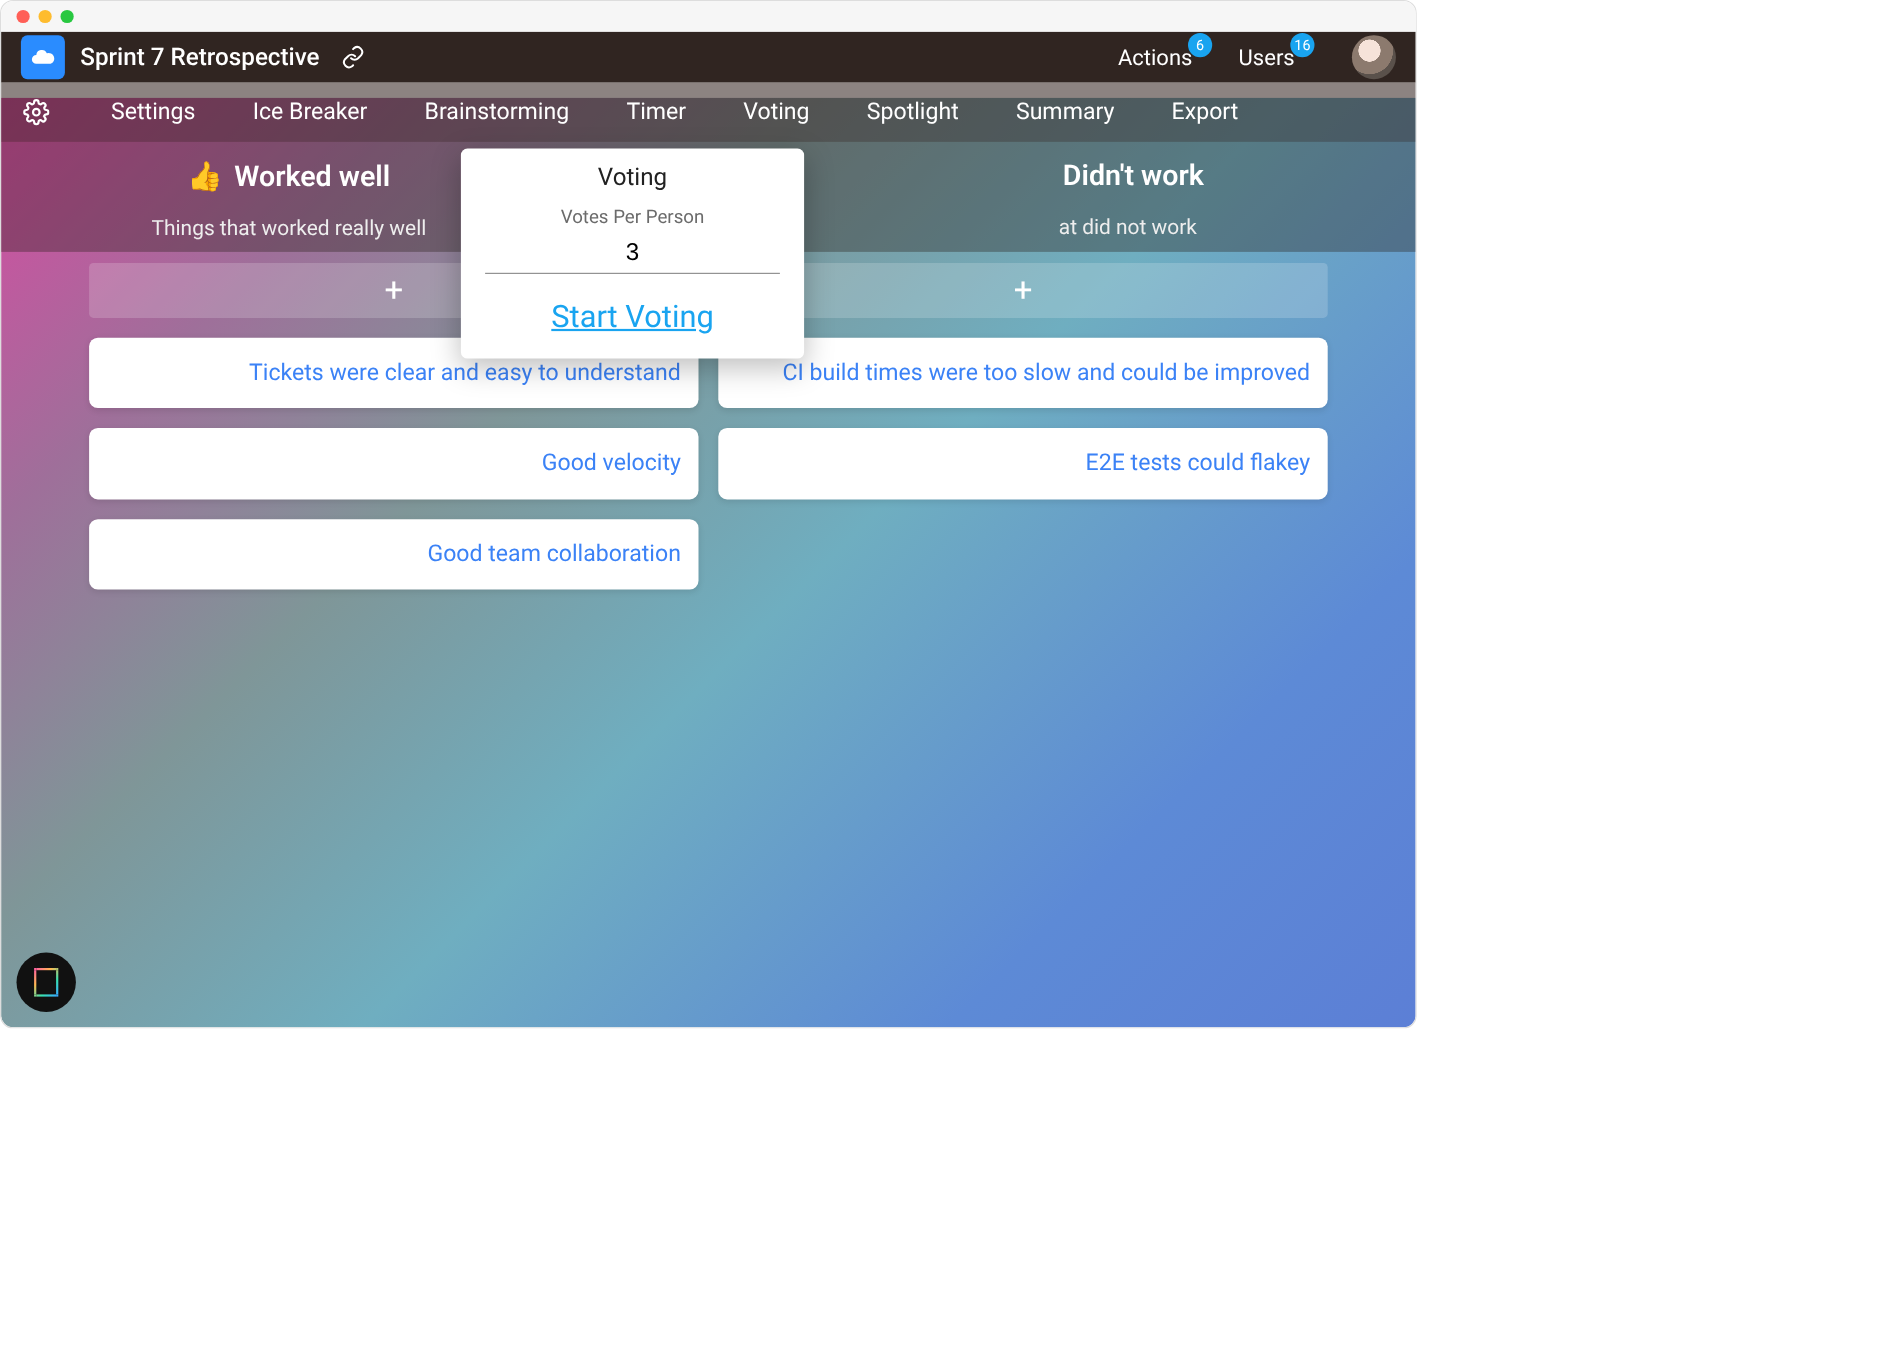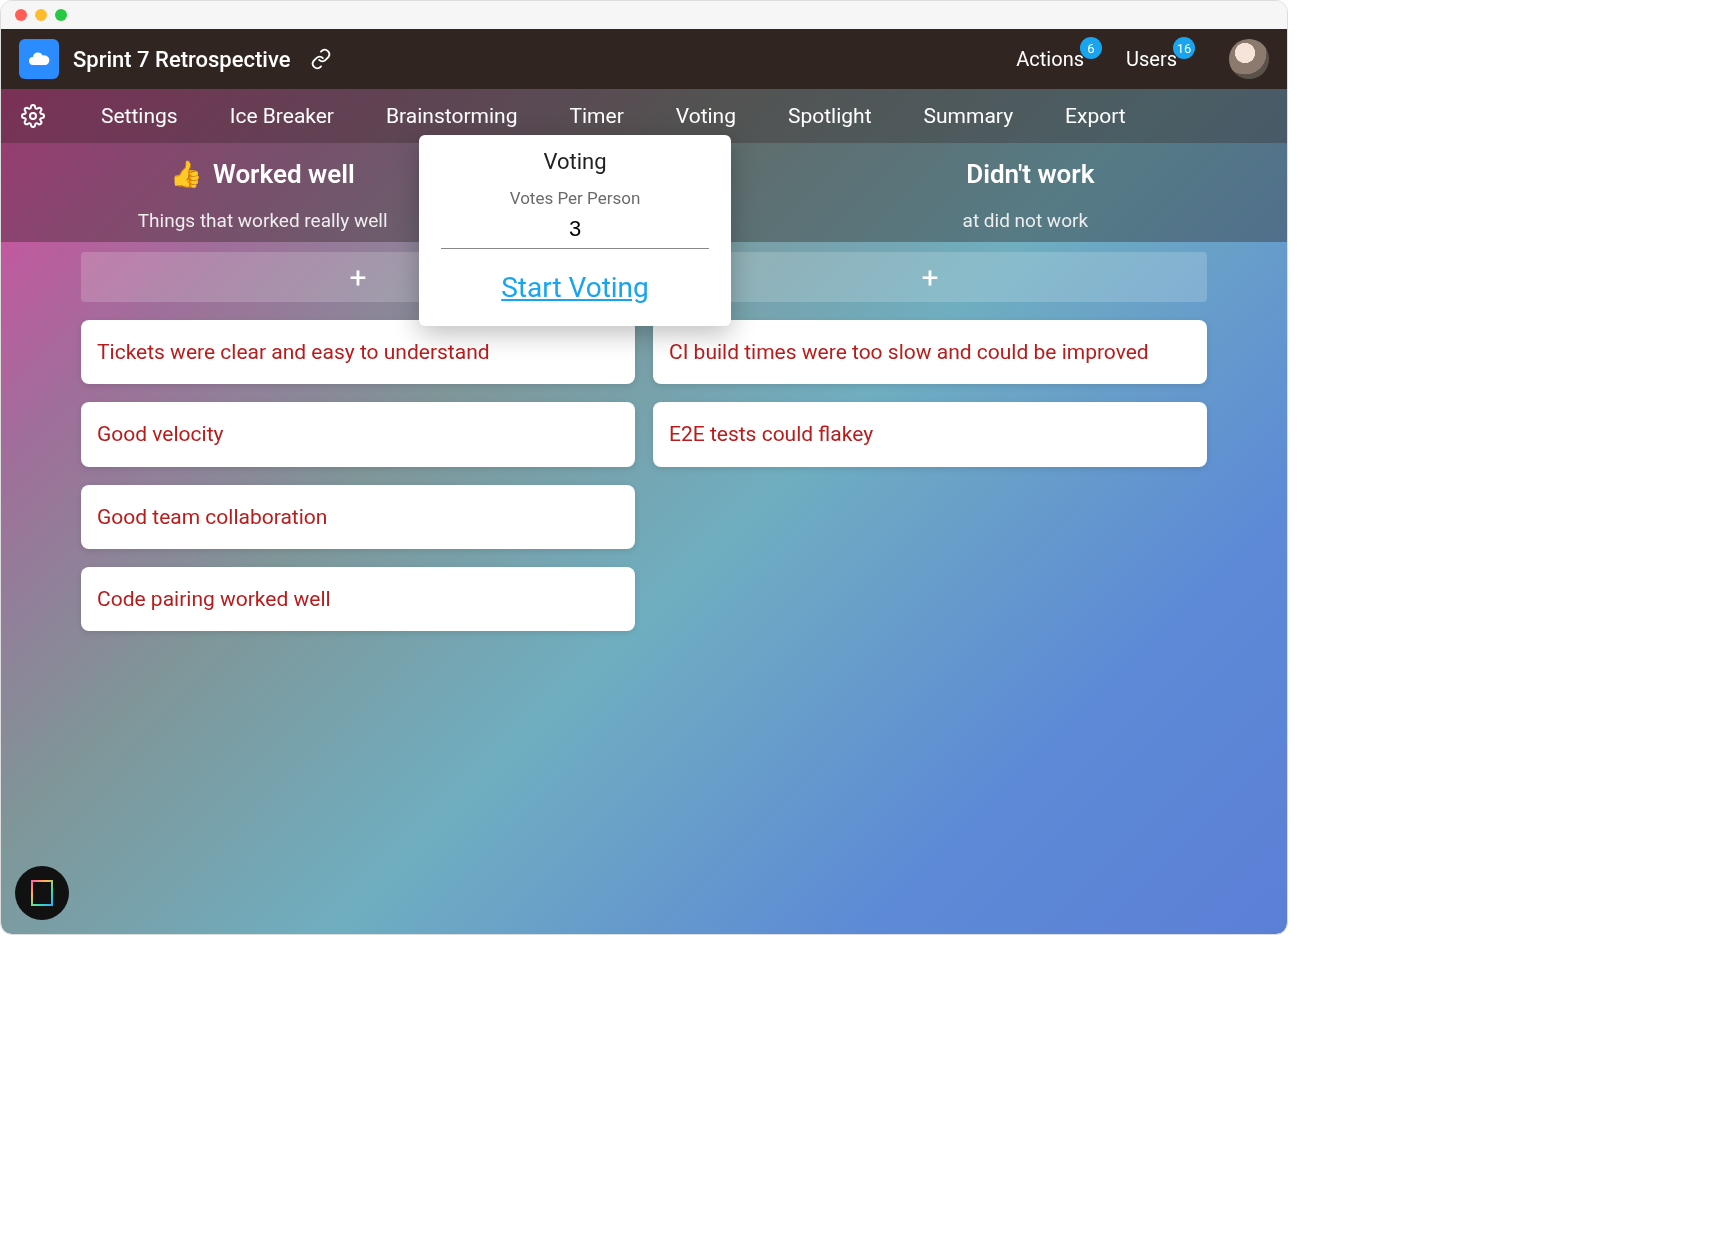--- a/index.html
+++ b/index.html
@@ -26,21 +26,21 @@
     align-items: center;
     padding-left: 14px;
     gap: 8px;
   }
   .traffic-dot { width: 12px; height: 12px; border-radius: 50%; }
   .dot-red { background:#ff5f57; }
   .dot-yellow { background:#febc2e; }
   .dot-green { background:#28c840; }
 
   .app-header {
-    height: 60px;
+    height: 46px;
     background: rgba(30,18,14,0.92);
     display: flex;
     align-items: center;
     padding: 0 18px;
     gap: 14px;
     color: #fff;
   }
   .cloud-icon {
     width: 40px; height: 40px;
     background: #2a8cff;
@@ -120,22 +120,22 @@
     border-radius:4px;
     display:flex; align-items:center; justify-content:center;
     color:#fff; font-size:30px; cursor:pointer;
   }
   .card {
     background:#fff;
     border-radius:8px;
     padding: 18px 16px;
     font-size: 21px;
     line-height:1.35;
-    text-align:left;
-    color:#b91c1c;
+    text-align:right;
+    color:#3b82f6;
     box-shadow: 0 2px 6px rgba(0,0,0,0.1);
     cursor:pointer;
   }
 
   .popover {
     position:absolute;
     top: 134px;
     left: 418px;
     width: 312px;
     background:#fff;
@@ -250,21 +250,20 @@
   </div>
 
   <div class="board">
     <div class="column">
       <div class="add-card">
         <span>+</span>
       </div>
       <div class="card">Tickets were clear and easy to understand</div>
       <div class="card">Good velocity</div>
       <div class="card">Good team collaboration</div>
-      <div class="card">Code pairing worked well</div>
     </div>
     <div class="column">
       <div class="add-card">
         <span>+</span>
       </div>
       <div class="card">CI build times were too slow and could be improved</div>
       <div class="card">E2E tests could flakey</div>
     </div>
   </div>
 

